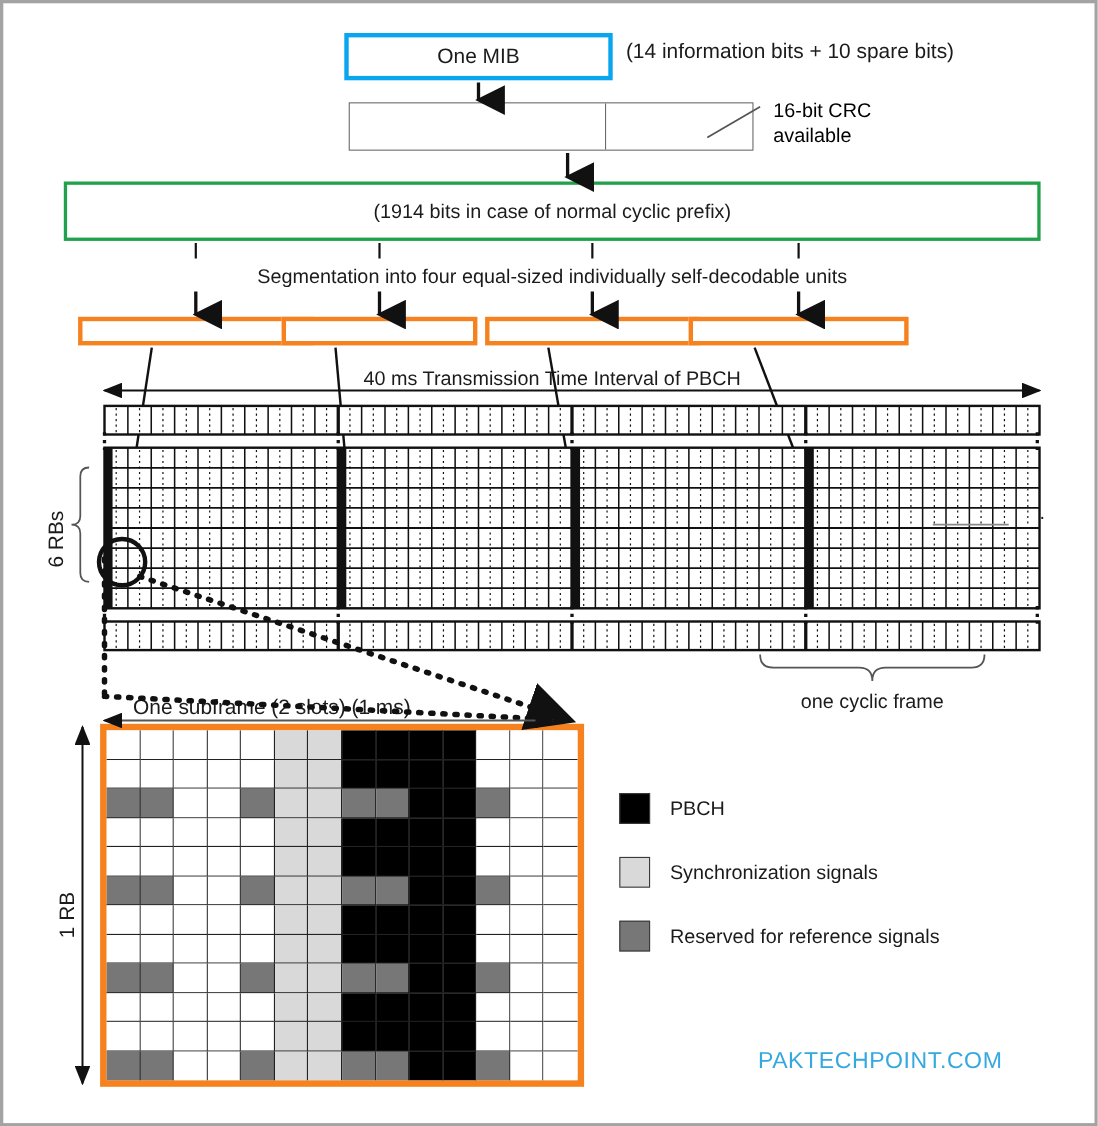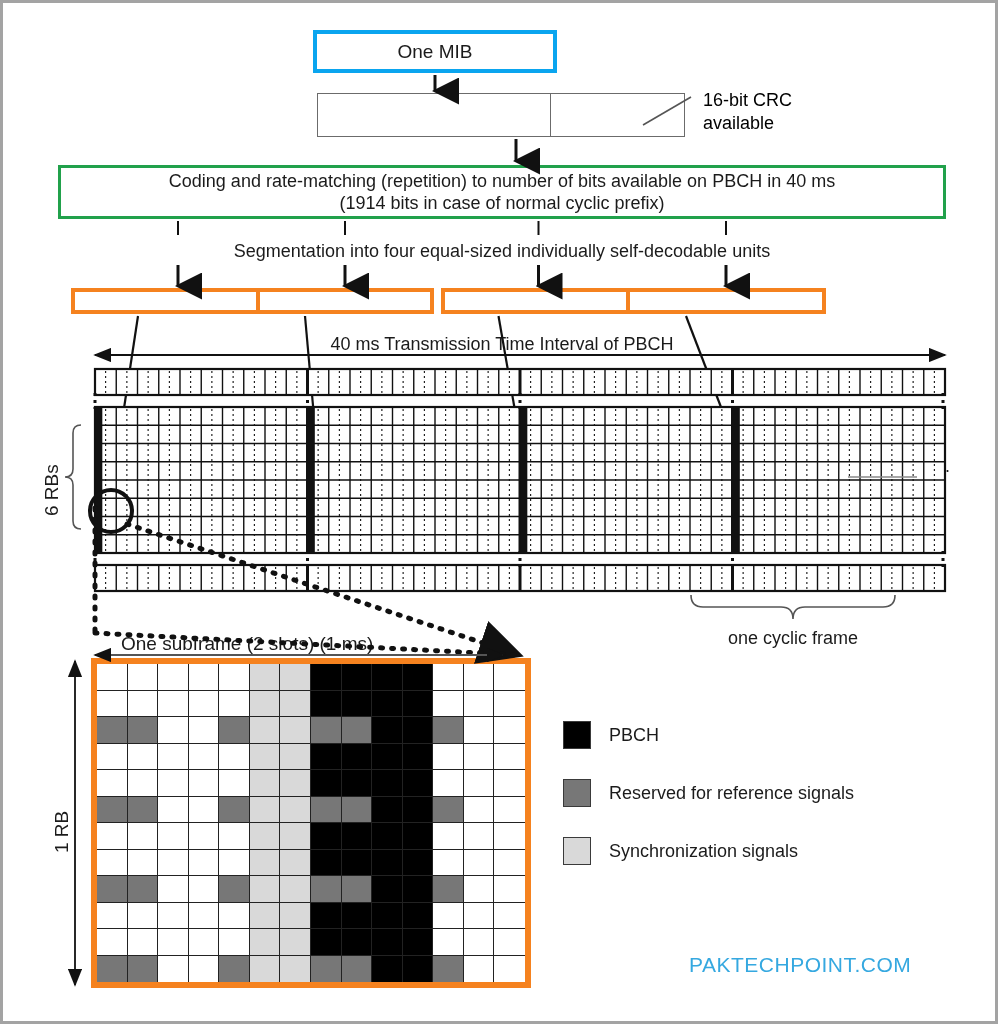--- a/index.html
+++ b/index.html
@@ -149,31 +149,31 @@
   svg.overlay { position: absolute; left: 0; top: 0; pointer-events: none; }
 </style>
 </head>
 <body>
 
 <div id="page">
 
   <div class="abs" id="mib-box">
     <span>One MIB</span>
   </div>
+  <div class="abs" id="mib-note">(14 information bits + 10 spare bits)</div>
 
   <div class="abs" id="crc-row">
     <div class="abs" id="crc-split"></div>
   </div>
   <div class="abs" id="crc-label">
     <div>16-bit CRC</div>
     <div>available</div>
   </div>
 
   <div class="abs" id="coding-box">
-    <div>Coding and rate-matching (repetition) to number of bits available on PBCH in 40 ms</div>
     <div>(1914 bits in case of normal cyclic prefix)</div>
   </div>
 
   <div class="abs" id="segmentation-text">Segmentation into four equal-sized individually self-decodable units</div>
 
   <div id="segment-container">
       <div class="seg-box abs" style="left: 68px; width: 214px;"></div>
       <div class="seg-box abs" style="left: 253px; width: 178px;"></div>
       <div class="seg-box abs" style="left: 438px; width: 195px;"></div>
       <div class="seg-box abs" style="left: 623px; width: 200px;"></div>
@@ -361,26 +361,26 @@
       <div class="cell last-row" style="background: rgb(255, 255, 255);"></div>
       <div class="cell last-col last-row" style="background: rgb(255, 255, 255);"></div>
     </div>
 
   <div class="abs" id="legend">
       <div class="legend-row">
         <div class="legend-swatch" style="background: rgb(0, 0, 0);"></div>
         <div class="legend-text">PBCH</div>
       </div>
       <div class="legend-row">
+        <div class="legend-swatch" style="background: rgb(217, 217, 217);"></div>
+        <div class="legend-text">Synchronization signals</div>
+      </div>
+      <div class="legend-row">
         <div class="legend-swatch" style="background: rgb(119, 119, 119);"></div>
         <div class="legend-text">Reserved for reference signals</div>
-      </div>
-      <div class="legend-row">
-        <div class="legend-swatch" style="background: rgb(217, 217, 217);"></div>
-        <div class="legend-text">Synchronization signals</div>
       </div>
     </div>
 
   <div class="abs" id="watermark">PAKTECHPOINT.COM</div>
 
   <svg class="overlay" id="overlay" width="998" height="1024">
     <defs>
       <marker id="arrowDown" markerWidth="9" markerHeight="9" refX="4.5" refY="8" orient="auto">
         <path d="M0,0 L9,0 L4.5,9 z" fill="#111"></path>
       </marker>

